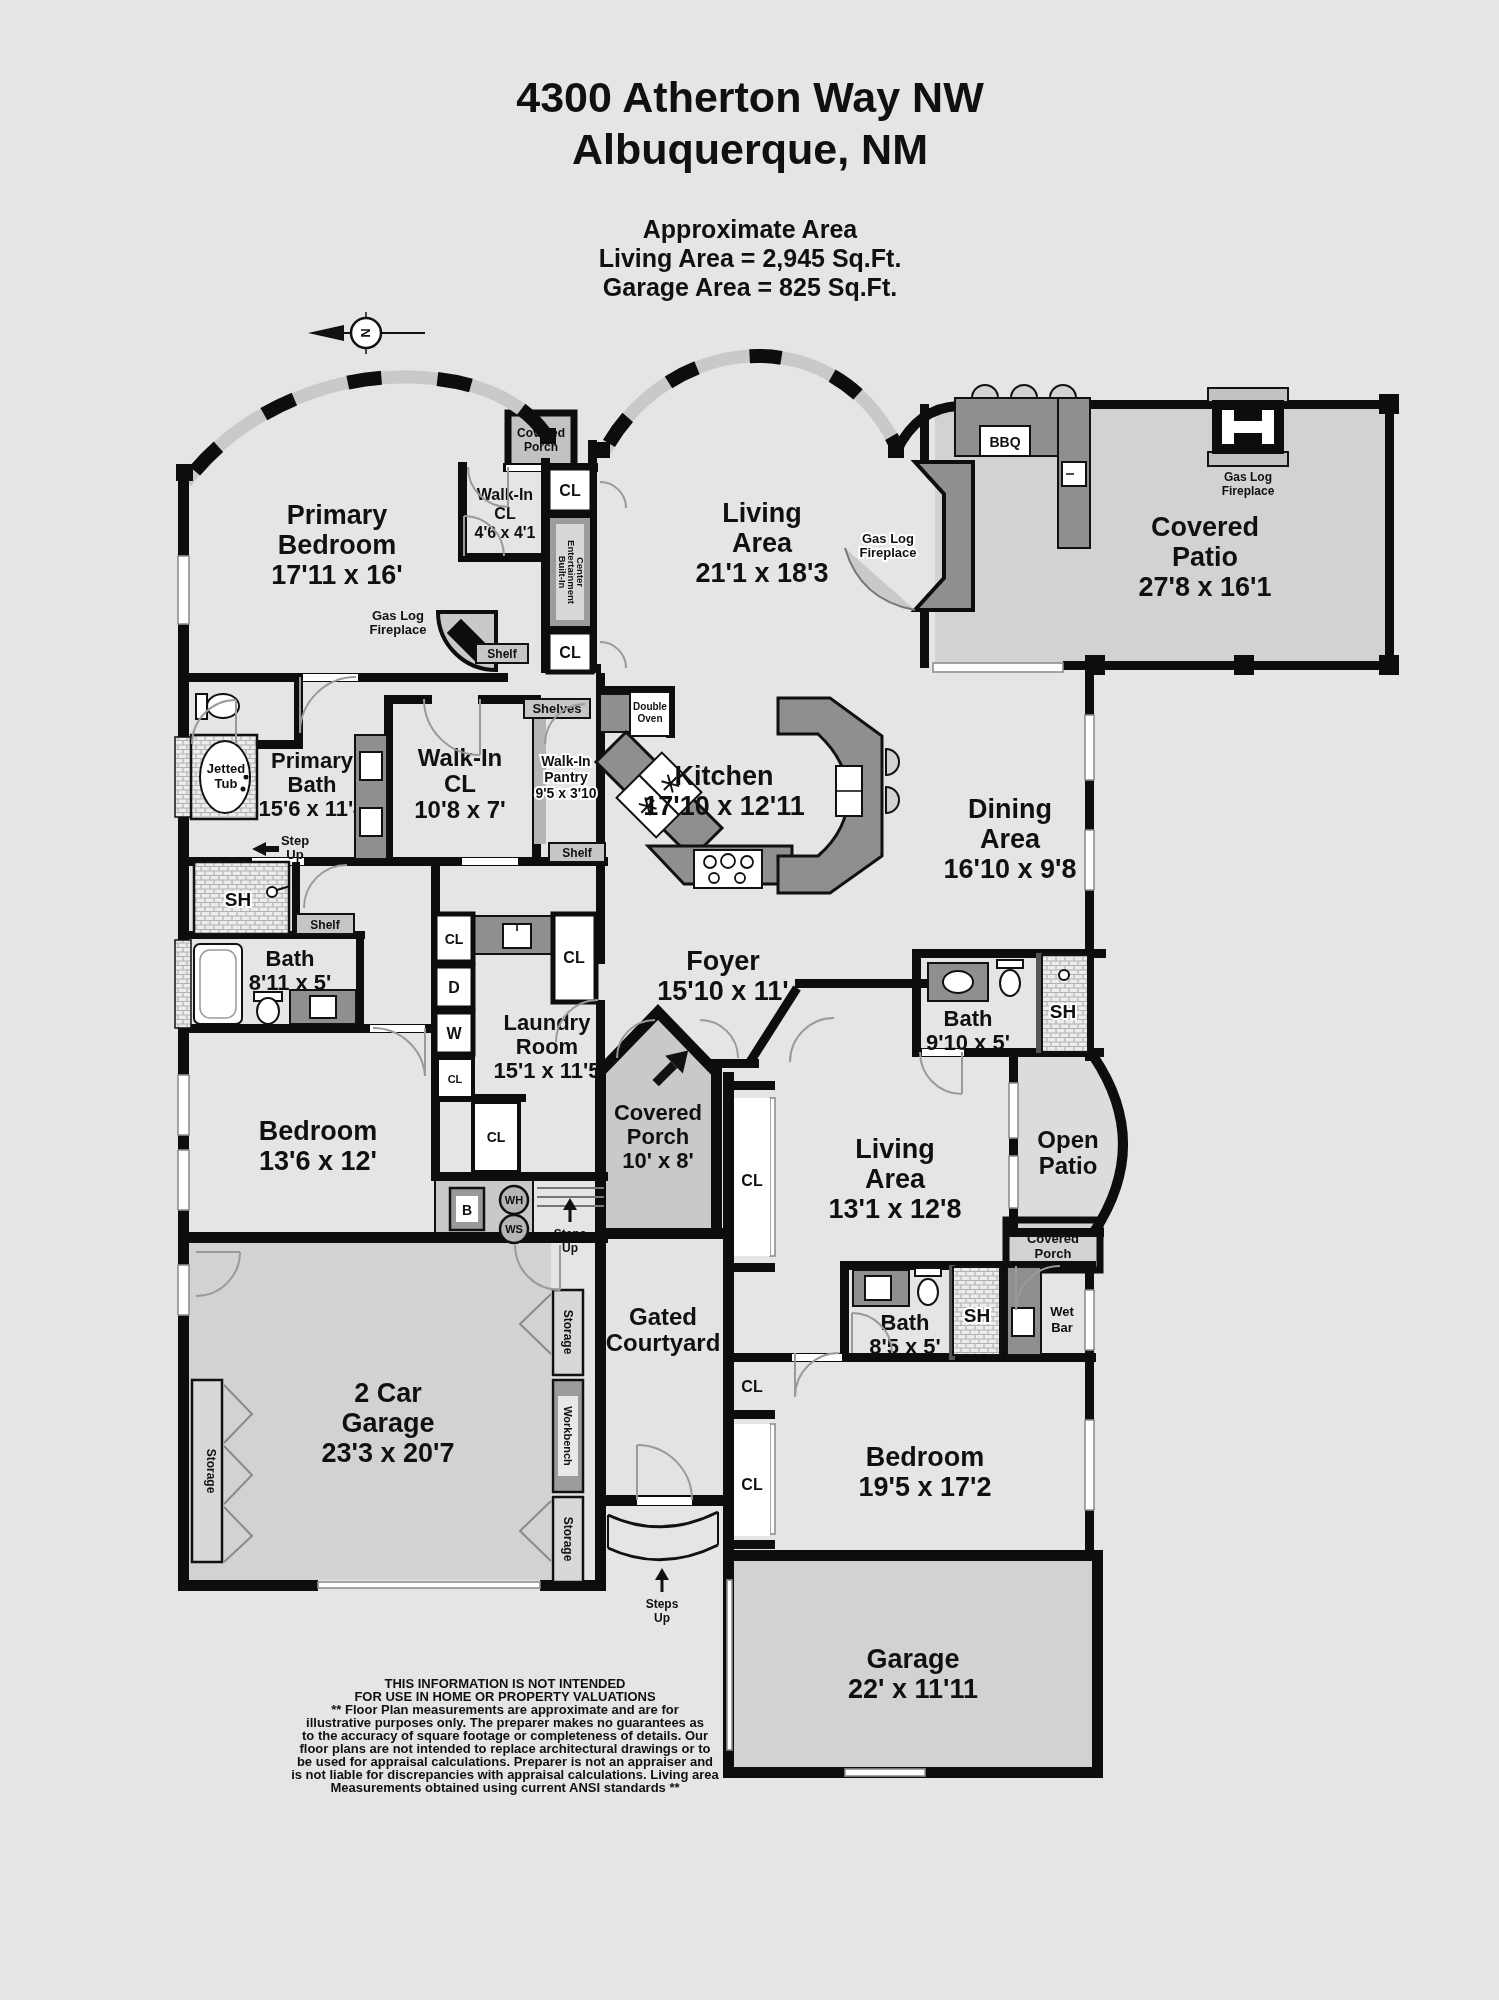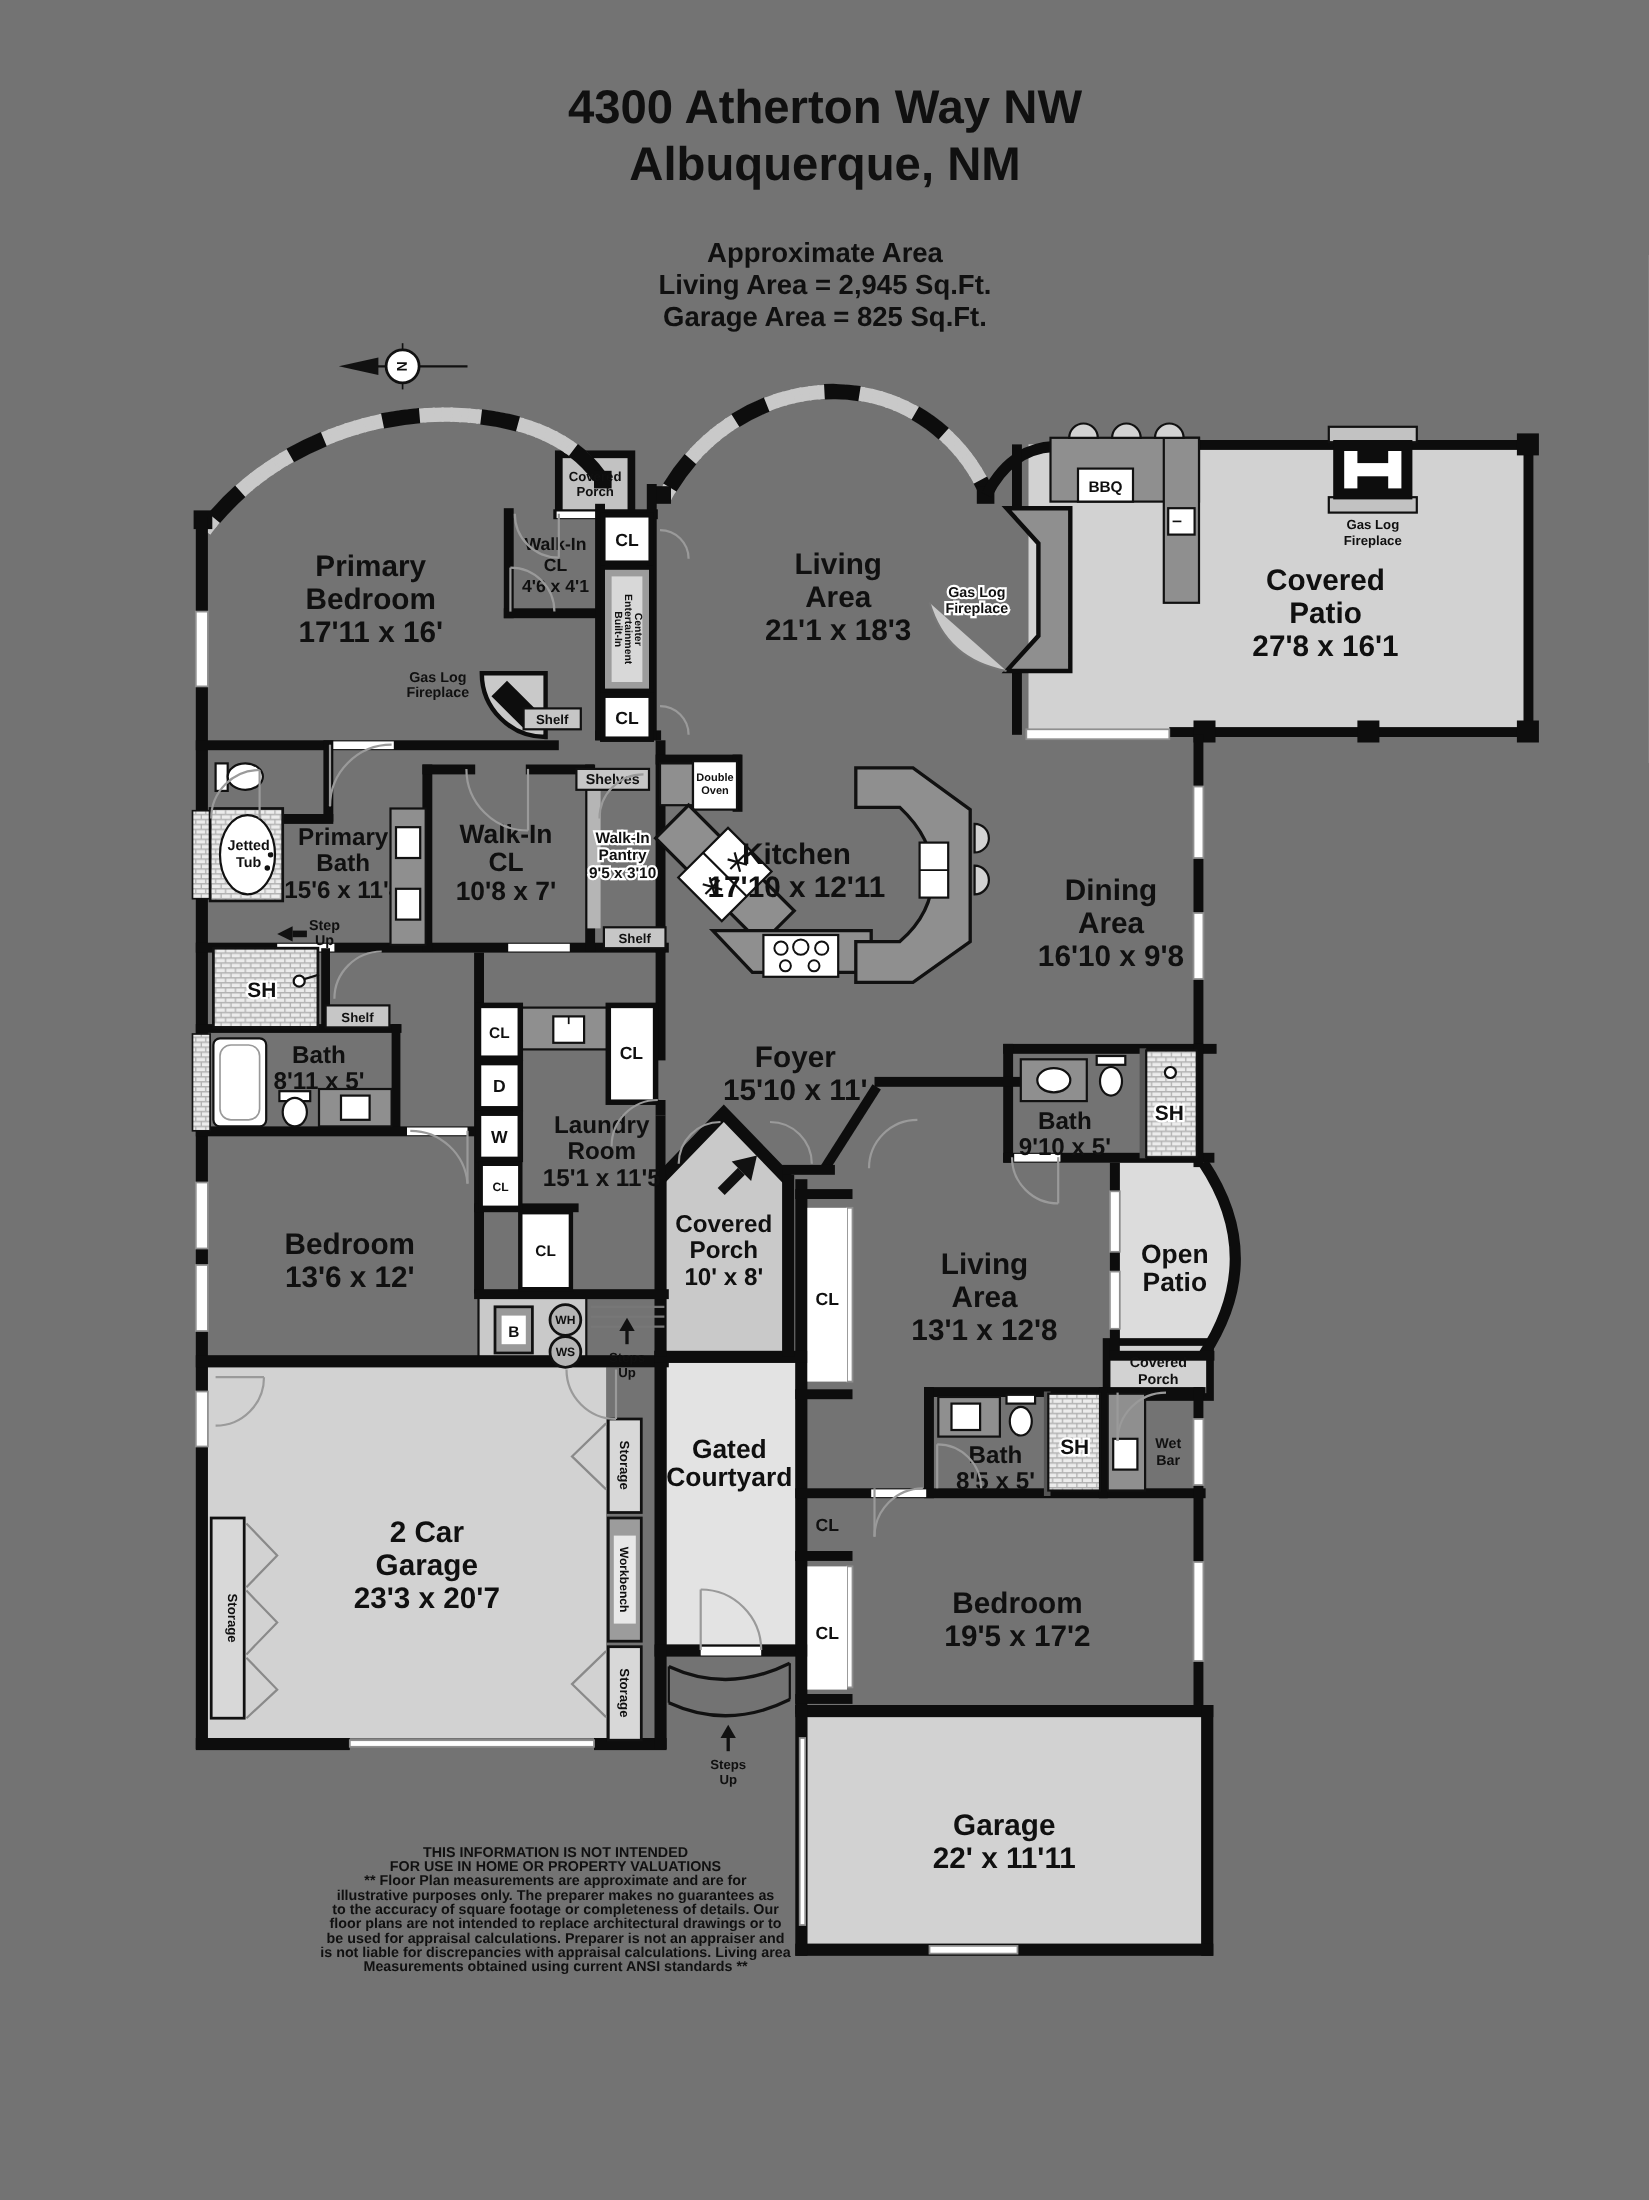--- a/index.html
+++ b/index.html
@@ -1,16 +1,16 @@
 <!DOCTYPE html>
 <html><head>
 <meta charset="utf-8">
 <style>
   html,body{margin:0;padding:0;background:#fff;}
-  #page{position:relative;width:1499px;height:2000px;background:#737373;overflow:hidden;}
+  #page{position:relative;width:1499px;height:2000px;background:#e5e5e5;overflow:hidden;}
   svg{position:absolute;left:0;top:0;}
   text{font-family:"Liberation Sans", sans-serif;font-weight:bold;fill:#101010;}
   .lbl{text-anchor:middle;}
   .t43{font-size:43px;} .t25{font-size:25px;} .t27{font-size:27px;} .t24{font-size:24px;}
   .t22{font-size:22px;} .t19{font-size:19px;} .t16{font-size:16px;} .t14{font-size:14px;}
   .t13{font-size:13px;} .t12{font-size:12px;} .t11{font-size:11px;} .t10{font-size:10px;}
   .t9{font-size:9.5px;}
   .halo{paint-order:stroke;stroke:#ffffff;stroke-width:4px;}
   .wall{fill:#0d0d0d;}
   .gray{fill:#d2d2d2;}

